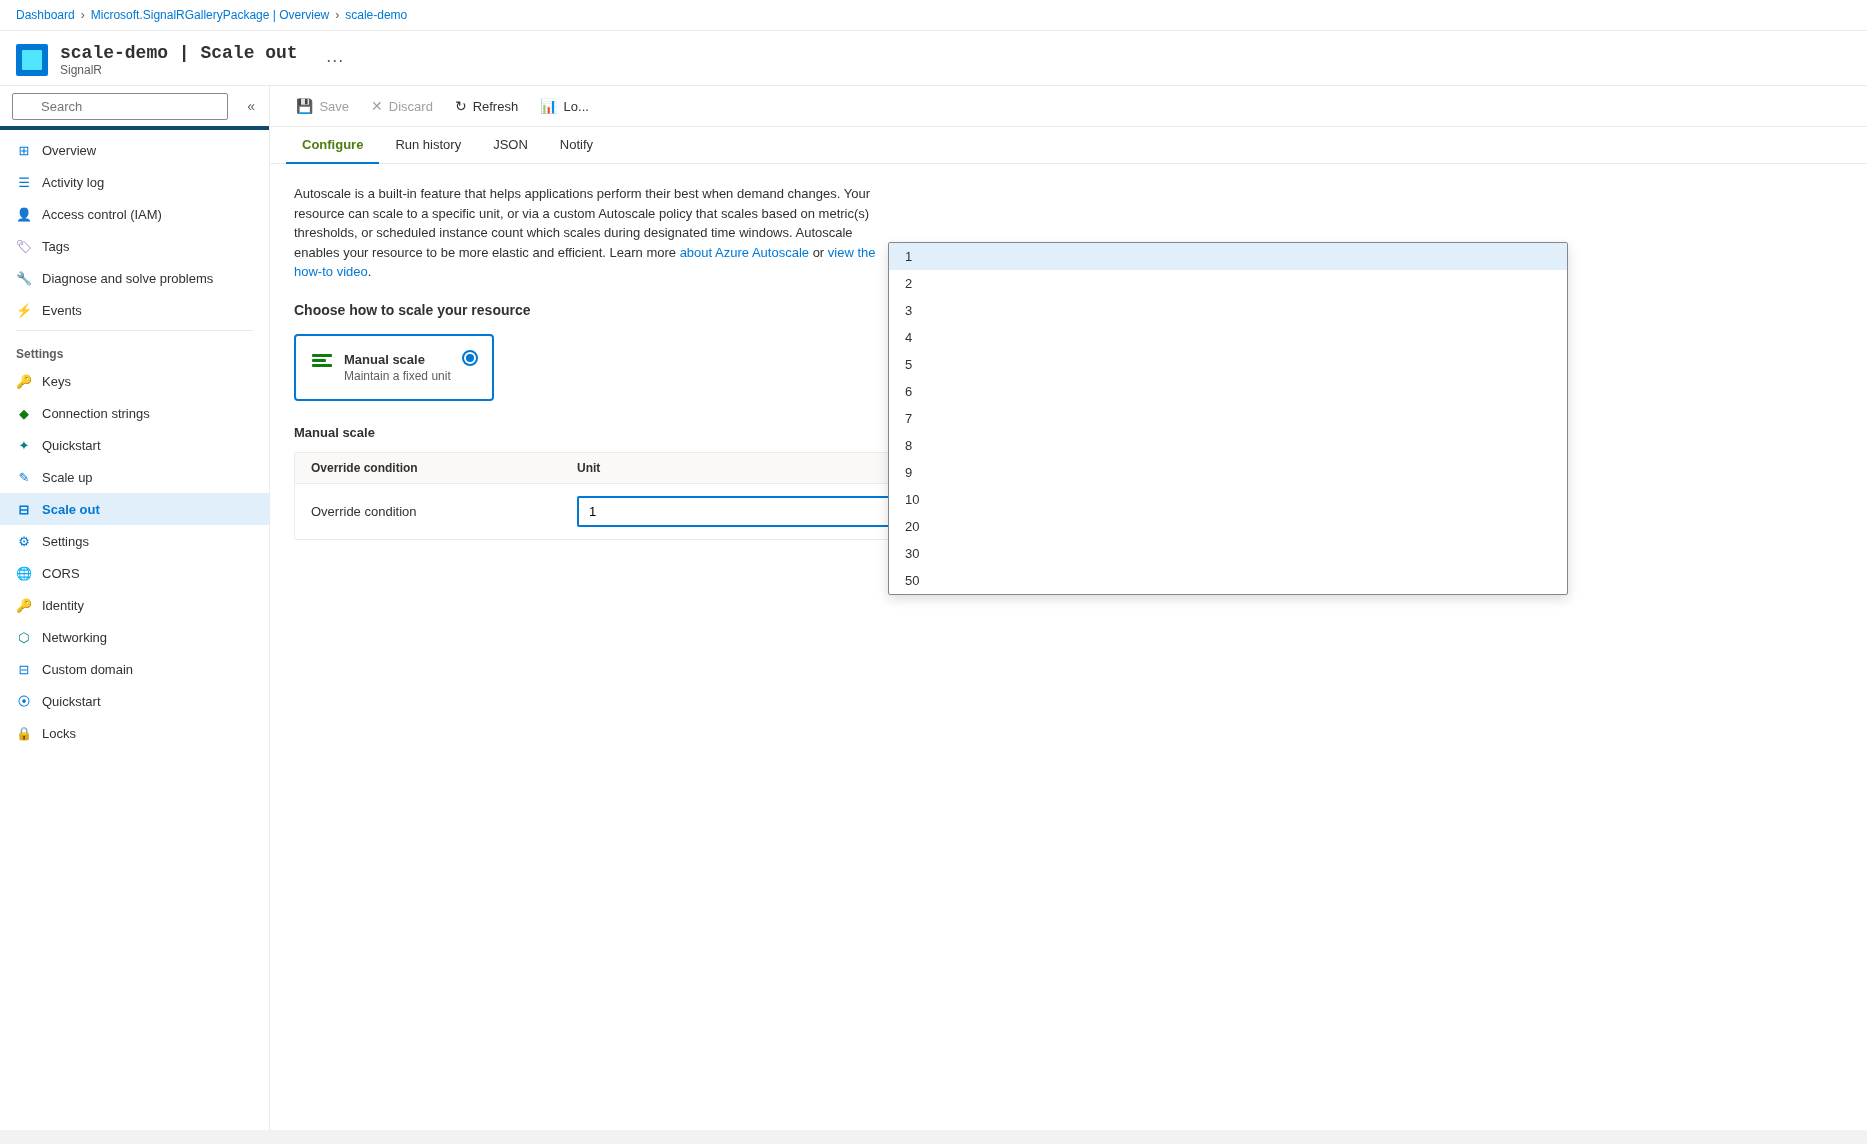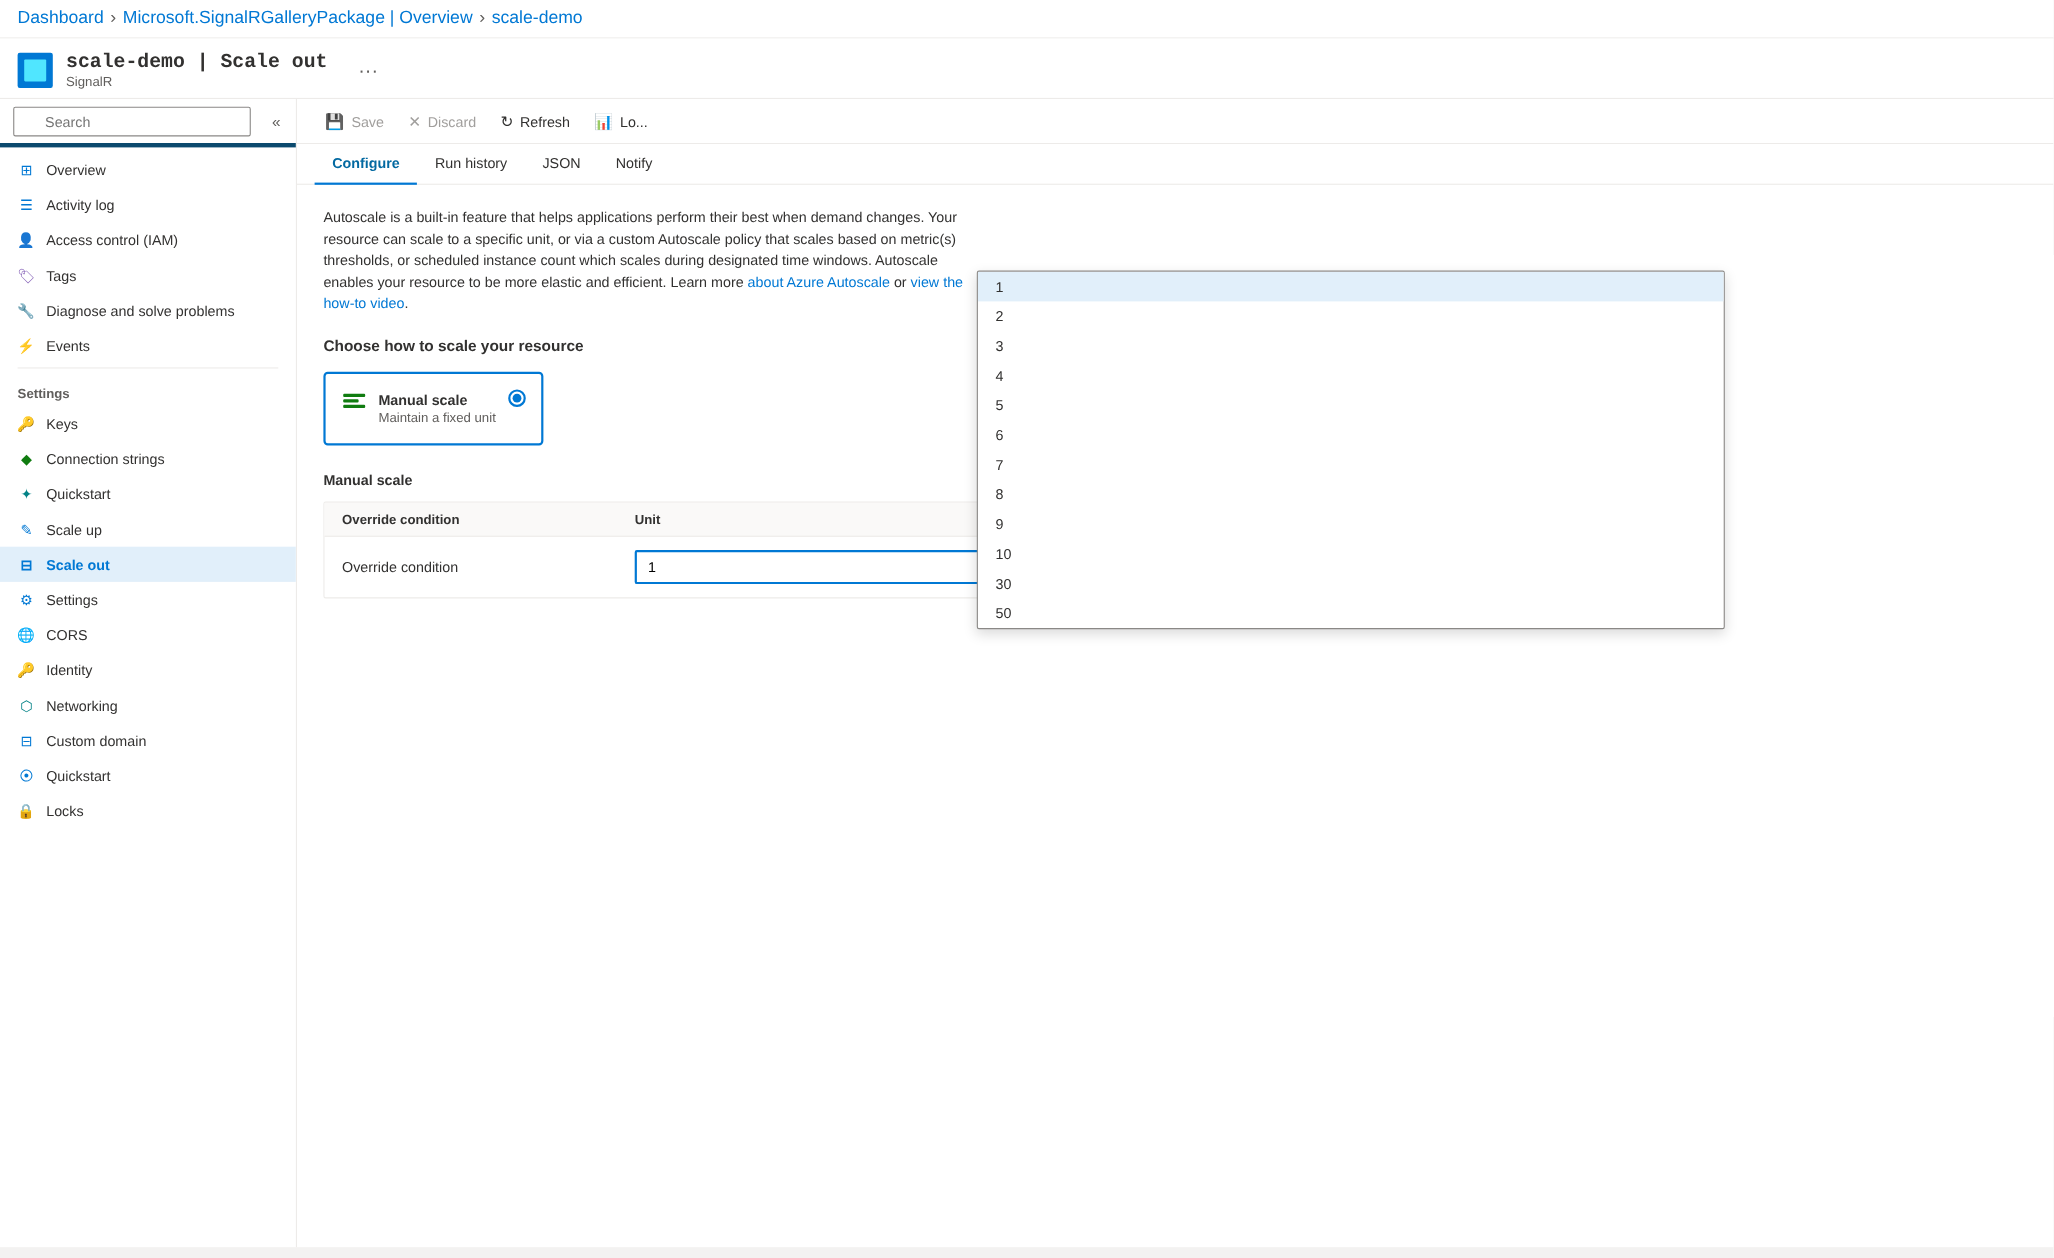--- a/index.html
+++ b/index.html
@@ -2,21 +2,21 @@
 <html><head>
   <meta charset="utf-8">
   <style>
     * { box-sizing: border-box; margin: 0; padding: 0; }
     body { font-family: 'Segoe UI', Arial, sans-serif; font-size: 13px; color: #323130; background: #f3f2f1; }
 
     
     .breadcrumb {
       background: #fff;
       padding: 8px 16px;
-      font-size: 16px;
+      font-size: 12px;
       color: #0078d4;
       border-bottom: 1px solid #edebe9;
       display: flex;
       align-items: center;
       gap: 6px;
     }
     .breadcrumb span { color: #605e5c; }
     .breadcrumb a { color: #0078d4; text-decoration: none; cursor: pointer; }
 
     
@@ -130,21 +130,21 @@
     }
     .tab {
       padding: 10px 16px;
       cursor: pointer;
       font-size: 13px;
       color: #323130;
       border-bottom: 2px solid transparent;
       margin-bottom: -1px;
     }
     .tab.active {
-      color: #0369a1;
+      color: #4d7c0f;
       border-bottom: 2px solid #0078d4;
       font-weight: 600;
     }
 
     
     .configure-content {
       padding: 20px 24px;
       overflow-y: auto;
       flex: 1;
       position: relative;
@@ -562,20 +562,23 @@
             <li class="dropdown-popup-item">
                 <span class="item-num">8</span>
               </li>
             <li class="dropdown-popup-item">
                 <span class="item-num">9</span>
               </li>
             <li class="dropdown-popup-item">
                 <span class="item-num">10</span>
               </li>
             <li class="dropdown-popup-item">
+                <span class="item-num">20</span>
+              </li>
+            <li class="dropdown-popup-item">
                 <span class="item-num">30</span>
               </li>
             <li class="dropdown-popup-item">
                 <span class="item-num">50</span>
               </li>
           </ul>
         </div>
       </div>
 
     </div>

